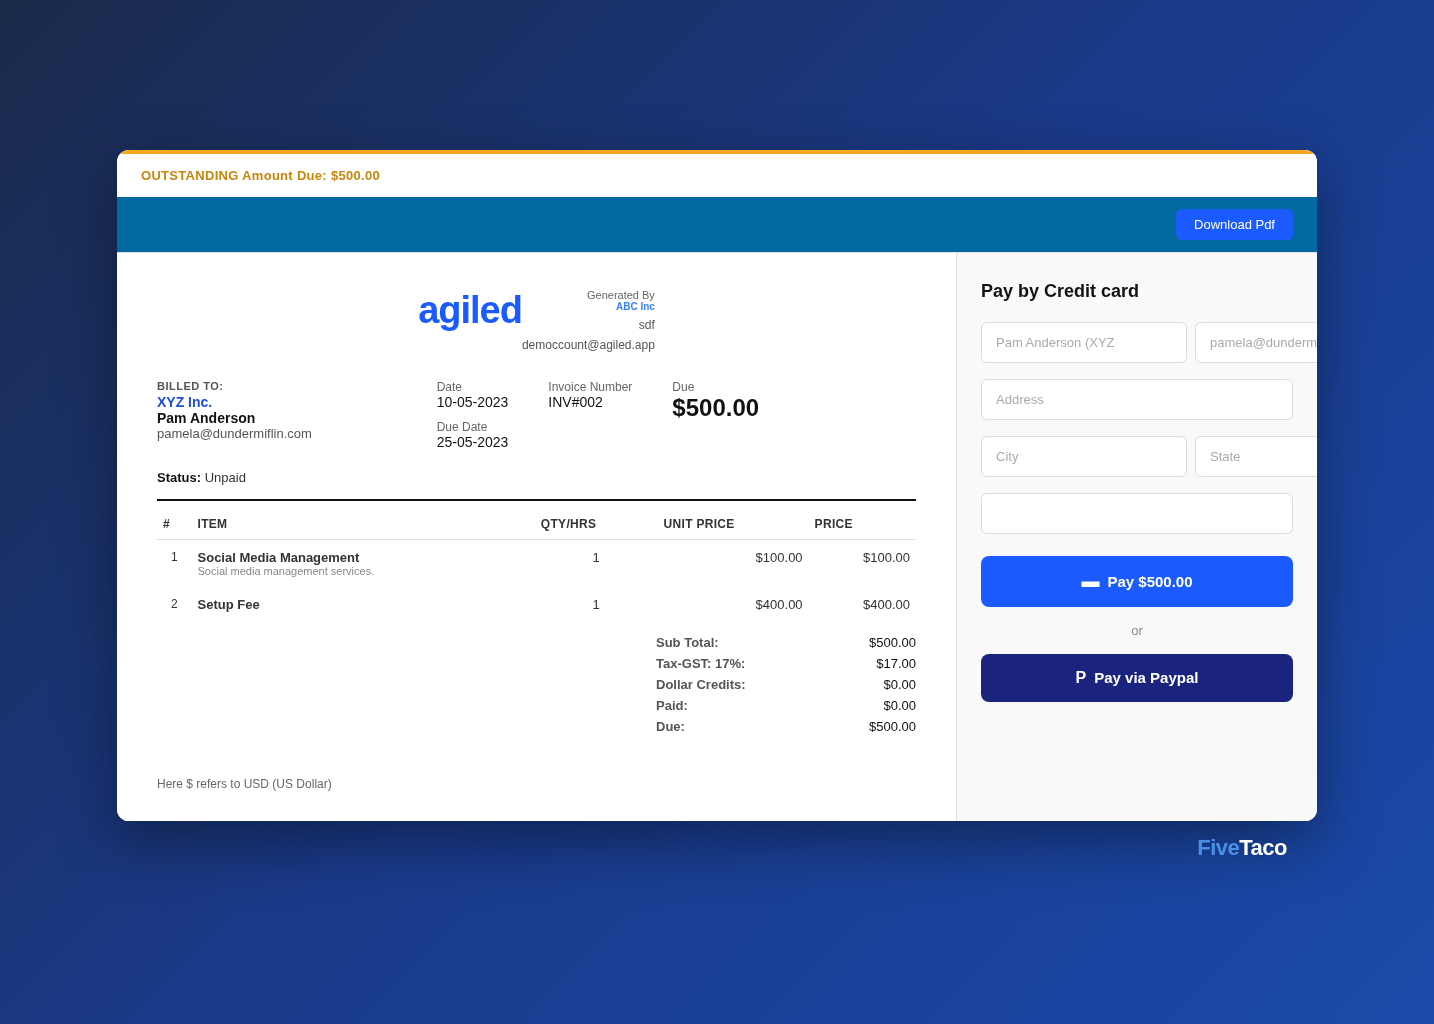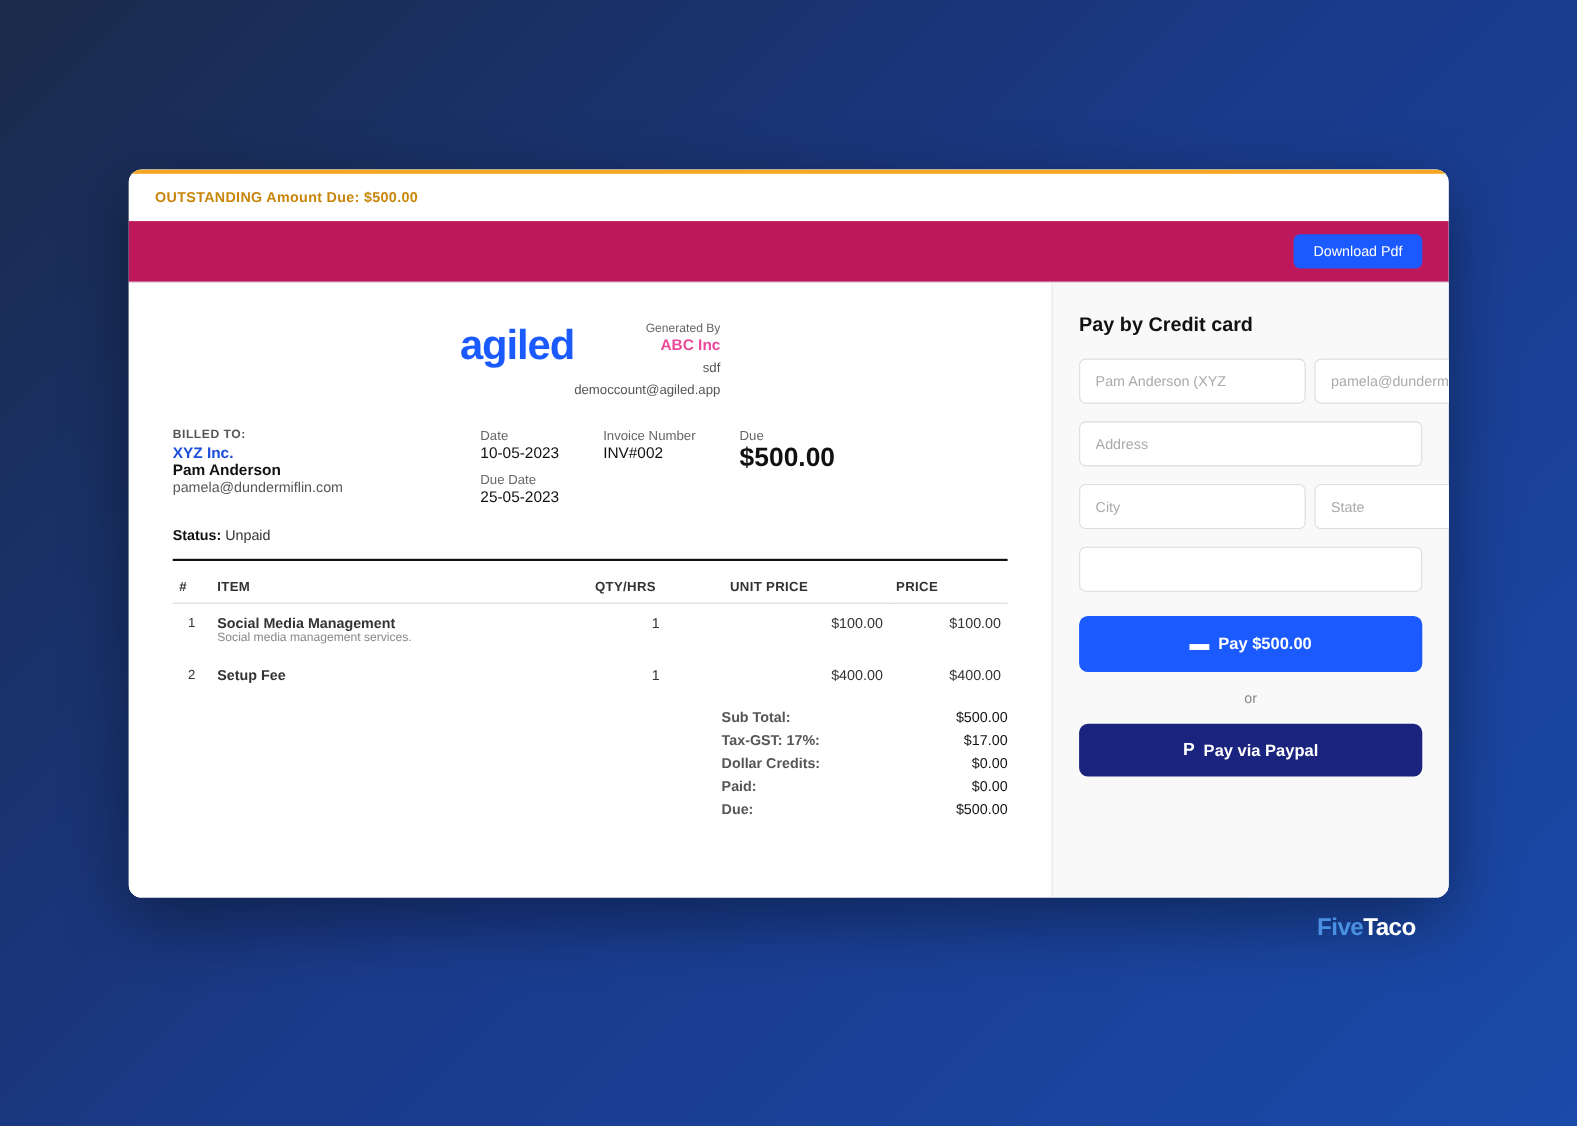--- a/index.html
+++ b/index.html
@@ -24,21 +24,21 @@
     .outstanding-bar {
       background: #fff;
       border-top: 4px solid #f5a623;
       padding: 14px 24px;
       font-size: 13px;
       color: #c8860a;
       font-weight: 600;
       letter-spacing: 0.3px;
     }
     .toolbar {
-      background: #be185d;
+      background: #0369a1;
       padding: 12px 24px;
       display: flex;
       justify-content: flex-end;
       border-bottom: 1px solid #e0e0e0;
     }
     .download-btn {
       background: #1a5aff;
       color: white;
       border: none;
       border-radius: 6px;
@@ -73,22 +73,22 @@
     .generated-info {
       text-align: right;
       font-size: 13px;
     }
     .generated-info .label {
       color: #666;
       font-size: 11px;
     }
     .generated-info .company {
       font-weight: 700;
-      color: #ec4899;
-      font-size: 14px;
+      color: #3b82f6;
+      font-size: 10px;
     }
     .generated-info .sub {
       color: #555;
       font-size: 12px;
       margin-top: 6px;
     }
     .billing-section {
       display: flex;
       gap: 40px;
       margin-bottom: 20px;
@@ -439,20 +439,21 @@
             <span class="t-value">$0.00</span>
           </div>
           <div class="totals-row">
             <span class="t-label">Due:</span>
             <span class="t-value">$500.00</span>
           </div>
         </div>
       </div>
 
       <div class="footer-note">
+        <div>Here $ refers to USD (US Dollar)</div>
       </div>
 
     </div>
 
     <div class="payment-panel">
 
 
       <div class="pay-by-credit-title">Pay by Credit card</div>
 
       <div class="form-row">

